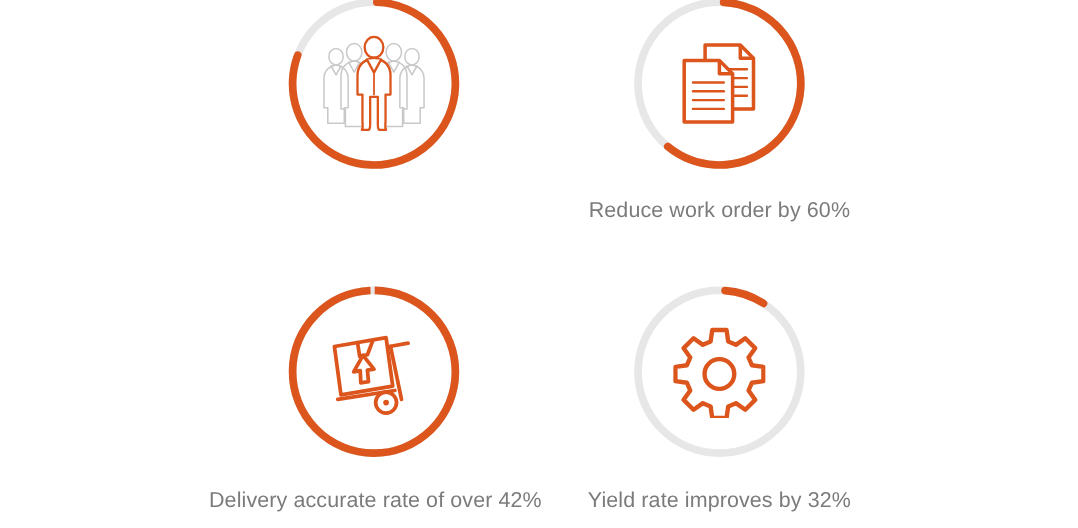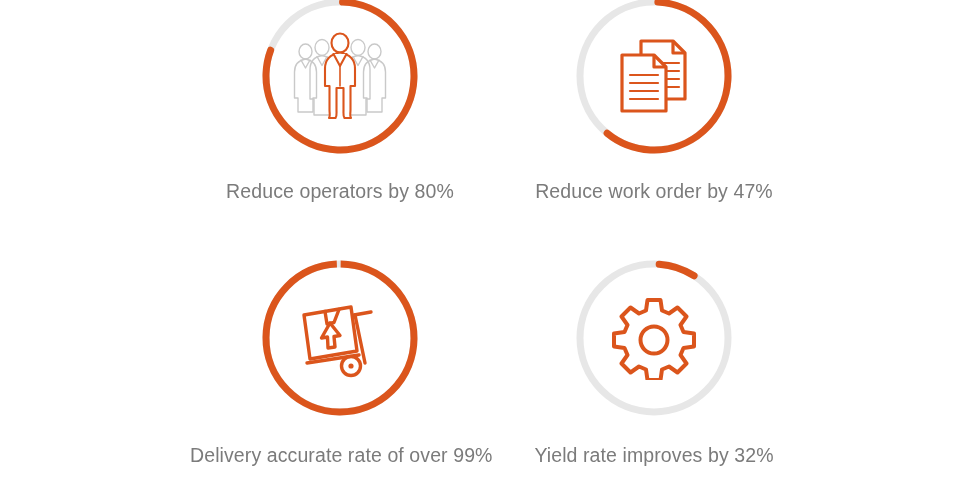--- a/index.html
+++ b/index.html
@@ -100,21 +100,20 @@
             <ellipse cx="48" cy="13" rx="8.5" ry="9.5"></ellipse>
             <path d="M48 22.5 C37.5 24.5 33 30 33 38.5 L33 56 L37.5 56 L37.5 80 C37.5 84 38.5 86 37 88 L43.5 88 C45 86 44.5 84 44.5 80 L44.5 58 L51.5 58 L51.5 80 C51.5 84 51 86 52.5 88 L59 88 C57.5 86 58.5 84 58.5 80 L58.5 56 L63 56 L63 38.5 C63 30 58.5 24.5 48 22.5 Z"></path>
             <path d="M41.5 24 L48 36 L54.5 24"></path>
           </g>
           <g stroke="#DB551C" stroke-width="1.6" stroke-linecap="round">
             <line x1="48" y1="36" x2="48" y2="56"></line>
           </g>
         </svg>
       </div>
     </div>
-    <div class="stat-label">Reduce operators by 80%</div>
   </div>
 
   <div class="stat-card" id="card-workorder">
     <div class="ring-wrap">
       <svg class="ring-svg" viewBox="0 0 160 160">
         <circle cx="80" cy="80" r="74" fill="none" stroke="#E7E7E7" stroke-width="7"></circle>
         <circle cx="80" cy="80" r="74" fill="none" stroke="#DB551C" stroke-width="7" stroke-linecap="round" stroke-dasharray="278.97 464.96" stroke-dashoffset="0" transform="rotate(-87 80 80)"></circle>
       </svg>
       <div class="icon-holder">
         <svg width="86" height="86" viewBox="0 0 86 86">
@@ -132,21 +131,21 @@
           <path d="M43 22 L43 34 L55 34" fill="none" stroke="#DB551C" stroke-width="3.2" stroke-linejoin="round"></path>
           <g stroke="#DB551C" stroke-width="2.2" stroke-linecap="round">
             <line x1="19" y1="42" x2="47" y2="42"></line>
             <line x1="19" y1="50" x2="47" y2="50"></line>
             <line x1="19" y1="58" x2="47" y2="58"></line>
             <line x1="19" y1="66" x2="47" y2="66"></line>
           </g>
         </svg>
       </div>
     </div>
-    <div class="stat-label">Reduce work order by 47%</div>
+    <div class="stat-label">Reduce work order by 60%</div>
   </div>
 
   <div class="stat-card" id="card-delivery">
     <div class="ring-wrap">
       <svg class="ring-svg" viewBox="0 0 160 160">
         <circle cx="80" cy="80" r="74" fill="none" stroke="#E7E7E7" stroke-width="7"></circle>
         <circle cx="80" cy="80" r="74" fill="none" stroke="#DB551C" stroke-width="7" stroke-linecap="butt" stroke-dasharray="460.31 464.96" stroke-dashoffset="0" transform="rotate(-89.5 80 80)"></circle>
       </svg>
       <div class="icon-holder">
         <svg width="90" height="86" viewBox="0 0 90 86">
@@ -161,21 +160,21 @@
             <path d="M59 20 L76 17"></path>
             <path d="M60 20 L70 68"></path>
             <path d="M12 68 L64 60"></path>
 
             <circle cx="56" cy="71" r="9.5"></circle>
             <circle cx="56" cy="71" r="2.6" fill="#DB551C" stroke="none"></circle>
           </g>
         </svg>
       </div>
     </div>
-    <div class="stat-label">Delivery accurate rate of over 99%</div>
+    <div class="stat-label">Delivery accurate rate of over 42%</div>
   </div>
 
   <div class="stat-card" id="card-yield">
     <div class="ring-wrap">
       <svg class="ring-svg" viewBox="0 0 160 160">
         <circle cx="80" cy="80" r="74" fill="none" stroke="#E7E7E7" stroke-width="7"></circle>
         <circle cx="80" cy="80" r="74" fill="none" stroke="#DB551C" stroke-width="7" stroke-linecap="round" stroke-dasharray="37.20 464.96" stroke-dashoffset="0" transform="rotate(-86 80 80)"></circle>
       </svg>
       <div class="icon-holder">
         <svg width="84" height="84" viewBox="0 0 84 84">

